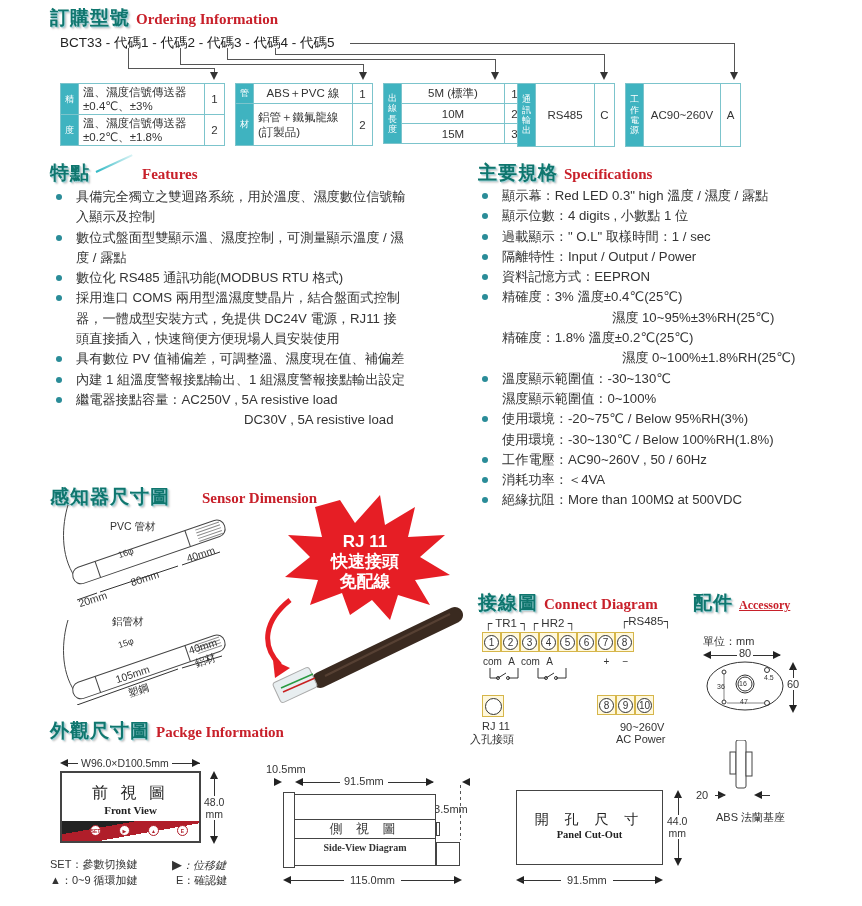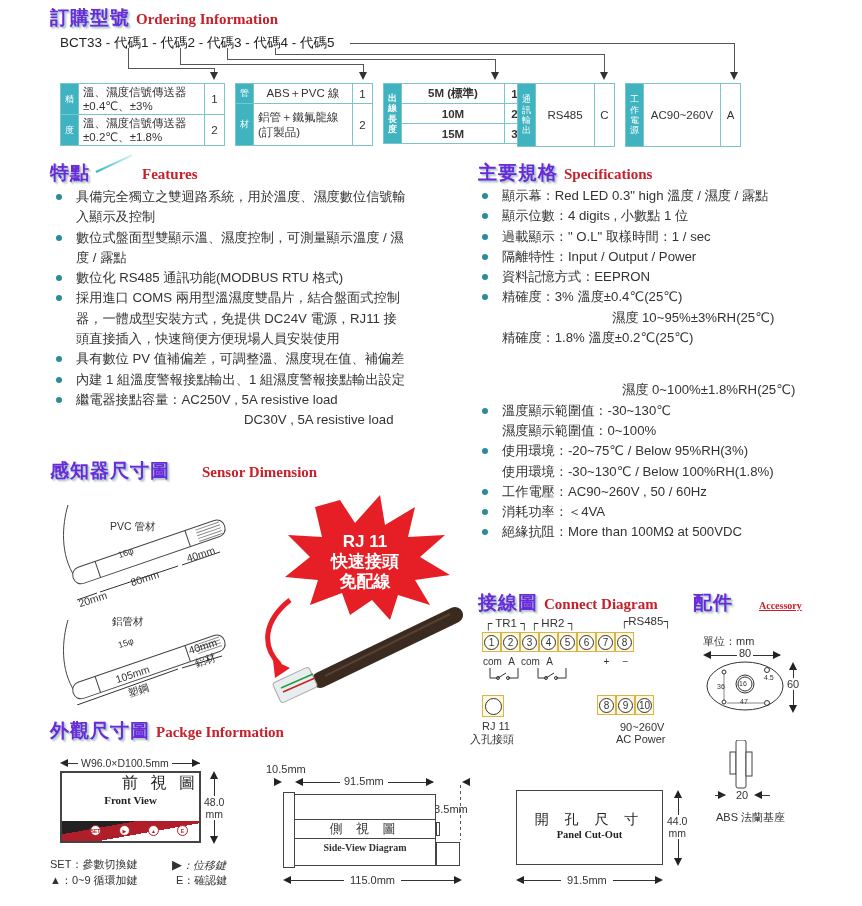--- a/index.html
+++ b/index.html
@@ -1,19 +1,19 @@
 <!DOCTYPE html>
 <html><head>
 <meta charset="utf-8">
 <style>
   * { box-sizing: border-box; margin: 0; padding: 0; }
   body { width: 862px; height: 906px; background: #ffffff; font-family: "Liberation Sans", "DejaVu Sans", sans-serif; color: #333; position: relative; overflow: hidden; }
   .abs { position: absolute; }
   .sec-title { position: absolute; display: flex; align-items: baseline; gap: 6px; }
-  .sec-title .zh { font-family: Liberation Serif, serif; font-weight: bold; font-size: 19px; color: #6d28d9; letter-spacing: 1px; text-shadow: 1px 1px 0 #9fd3d9, 2px 2px 2px rgba(0,0,0,0.25); }
+  .sec-title .zh { font-family: Liberation Serif, serif; font-weight: bold; font-size: 19px; color: #0f766e; letter-spacing: 1px; text-shadow: 1px 1px 0 #9fd3d9, 2px 2px 2px rgba(0,0,0,0.25); }
   .sec-title .en { font-family: "Liberation Serif", serif; font-weight: bold; font-size: 15px; color: #c8202a; }
   .swoosh { position: absolute; height: 2px; background: linear-gradient(90deg, #2fb8c4, #d9f3f5); transform: rotate(-25deg); transform-origin: left center; }
 
   .code-line { position: absolute; left: 60px; top: 34px; font-size: 13.5px; color: #222; white-space: nowrap; }
   .line { position: absolute; background: #555; }
   .arrow-down { position: absolute; width: 0; height: 0; border-left: 4px solid transparent; border-right: 4px solid transparent; border-top: 8px solid #333; }
 
   table.ot { position: absolute; border-collapse: collapse; font-size: 11.5px; color: #333; }
   table.ot td { border: 1px solid #7cc4cc; padding: 0 4px; height: 20px; }
   table.ot td.lab { background: #3fb3c0; color: #fff; font-size: 9px; width: 18px; text-align: center; line-height: 1.15; padding: 0 2px; }
@@ -101,21 +101,21 @@
     <td class="lab">材</td>
     <td style="height:42px; line-height:15px;">
           <div>鋁管＋鐵氟龍線</div>
           <div>(訂製品)</div>
         </td>
     <td class="num">2</td>
   </tr>
 </tbody>
   </table>
 
-<table class="ot" style="left:383px; top:83px; width:142px;font-weight:bold;">
+<table class="ot" style="left:383px; top:83px; width:142px;">
   <tbody>
       <tr>
     <td class="lab" rowspan="3" style="width:18px;">出線長度</td>
     <td class="c">5M (標準)</td>
     <td class="num">1</td>
   </tr>
   <tr>
     <td class="c">10M</td>
     <td class="num">2</td>
   </tr>
@@ -172,31 +172,31 @@
 </div>
 <ul class="bul" id="specs-list" style="left:478px; top:186px; width:380px;">
     <li class="b">顯示幕：Red LED 0.3" high 溫度 / 濕度 / 露點</li>
     <li class="b">顯示位數：4 digits , 小數點 1 位</li>
     <li class="b">過載顯示：" O.L"    取樣時間：1 / sec</li>
     <li class="b">隔離特性：Input / Output / Power</li>
     <li class="b">資料記憶方式：EEPRON</li>
     <li class="b">精確度：3% 溫度±0.4℃(25℃)</li>
     <li class="indent" style="padding-left: 134px;">濕度 10~95%±3%RH(25℃)</li>
     <li class="indent">精確度：1.8% 溫度±0.2℃(25℃)</li>
-    <li class="indent" style="padding-left: 144px; margin-top: 32px;">濕度 0~100%±1.8%RH(25℃)</li>
+    <li class="indent" style="padding-left: 144px;">濕度 0~100%±1.8%RH(25℃)</li>
     <li class="b">溫度顯示範圍值：-30~130℃</li>
     <li class="indent">濕度顯示範圍值：0~100%</li>
     <li class="b">使用環境：-20~75℃ / Below 95%RH(3%)</li>
     <li class="indent">使用環境：-30~130℃ / Below 100%RH(1.8%)</li>
     <li class="b">工作電壓：AC90~260V , 50 / 60Hz</li>
     <li class="b">消耗功率：＜4VA</li>
     <li class="b">絕緣抗阻：More than 100MΩ  at 500VDC</li>
   </ul>
 
-<div class="sec-title" style="left:50px; top:458px;gap:32px;">
+<div class="sec-title" style="left:50px; top:484px;gap:32px;">
   <span class="zh">感知器尺寸圖</span>
   <span class="en">Sensor Dimension</span>
 </div>
 
 <div>
   <svg class="abs" style="left:60px; top:505px;" width="175" height="200" viewBox="0 0 175 200">
 
     <path d="M8 0 C2 20 0 50 15 72" stroke="#444" fill="none" stroke-width="1"></path>
     <g transform="rotate(-19 15 75)">
       <rect x="14" y="64" width="160" height="17" rx="8" fill="#fff" stroke="#444" stroke-width="1"></rect>
@@ -327,21 +327,21 @@
       <div class="cell">
         <span>10</span>
       </div>
     </div>
   <div class="dim-text" style="left:620px; top:721px; font-size:11px;">90~260V</div>
   <div class="dim-text" style="left:616px; top:733px; font-size:11px;">AC Power</div>
 </div>
 
 <div class="sec-title" style="left:693px; top:590px;">
   <span class="zh">配件</span>
-  <span class="en" style="font-size:10px; margin-left:20px;text-decoration:underline;">Accessory</span>
+  <span class="en" style="font-size:12px; text-decoration:underline;">Accessory</span>
 </div>
 <div>
   <div class="dim-text" style="left:703px; top:634px; font-size:11px;">單位：mm</div>
   <div class="arrL" style="left:703px; top:651px;"></div>
   <div class="hline" style="left:710px; top:655px; width:70px;"></div>
   <div class="arrR" style="left:773px; top:651px;"></div>
   <div class="dim-text" style="left:737px; top:647px; font-size:11px; background:#fff; padding:0 2px;">80</div>
   <svg class="abs" style="left:705px; top:660px;" width="80" height="52" viewBox="0 0 80 52">
     <ellipse cx="40" cy="26" rx="38" ry="24" fill="#fff" stroke="#333"></ellipse>
     <circle cx="40" cy="24" r="9" fill="none" stroke="#333"></circle>
@@ -362,38 +362,38 @@
   <div class="arrD" style="left:789px; top:705px;"></div>
   <div class="dim-text" style="left:787px; top:678px; font-size:11px; background:#fff;">60</div>
 
   <svg class="abs" style="left:728px; top:740px;" width="30" height="50" viewBox="0 0 30 50">
     <rect x="2" y="12" width="6" height="22" fill="#fff" stroke="#444"></rect>
     <rect x="8" y="0" width="10" height="48" rx="2" fill="#fff" stroke="#444"></rect>
     <rect x="18" y="12" width="6" height="24" fill="#fff" stroke="#444"></rect>
   </svg>
   <div class="arrR" style="left:718px; top:791px;"></div>
   <div class="hline" style="left:715px; top:795px; width:10px;"></div>
-  <div class="dim-text" style="left:736px; top:789px; font-size:11px;">20</div>
+  <div class="dim-text" style="left:696px; top:789px; font-size:11px;">20</div>
   <div class="arrL" style="left:754px; top:791px;"></div>
   <div class="hline" style="left:760px; top:795px; width:10px;"></div>
   <div class="dim-text" style="left:716px; top:810px; font-size:11px;">ABS 法蘭基座</div>
 </div>
 
 <div class="sec-title" style="left:50px; top:718px;">
   <span class="zh">外觀尺寸圖</span>
   <span class="en">Packge Information</span>
 </div>
 
 <div>
   <div class="arrL" style="left:60px; top:759px;"></div>
   <div class="hline" style="left:62px; top:763px; width:138px;"></div>
   <div class="arrR" style="left:192px; top:759px;"></div>
   <div class="dim-text" style="left:78px; top:757px; font-size:10.5px; background:#fff; padding:0 3px;">W96.0×D100.5mm</div>
   <div class="box" style="left:60px; top:771px; width:141px; height:72px; border-width:2px; overflow:hidden;">
-    <div style="text-align:right; margin-top:0; font-size:16px; letter-spacing:4px; color:#222;">前 視 圖</div>
+    <div style="text-align:center; margin-top:10px; font-size:16px; letter-spacing:4px; color:#222;">前 視 圖</div>
     <div class="serif-b" style="text-align:center; font-size:11px; color:#222;">Front View</div>
     <div style="position:absolute; left:0; right:0; bottom:0; height:20px; background:linear-gradient(170deg, #222 0 30%, #b01e2a 30% 60%, #fff 60%);">
       <div id="front-buttons" style="position:absolute; left:28px; top:4px; display:flex; gap:18px;">
           <div style="width: 11px; height: 11px; border-radius: 50%; background: rgb(255, 255, 255); border: 1px solid rgb(176, 30, 42); font-size: 5px; display: flex; align-items: center; justify-content: center; color: rgb(176, 30, 42); font-weight: bold;">SET</div>
           <div style="width: 11px; height: 11px; border-radius: 50%; background: rgb(255, 255, 255); border: 1px solid rgb(176, 30, 42); font-size: 5px; display: flex; align-items: center; justify-content: center; color: rgb(176, 30, 42); font-weight: bold;">▶</div>
           <div style="width: 11px; height: 11px; border-radius: 50%; background: rgb(255, 255, 255); border: 1px solid rgb(176, 30, 42); font-size: 5px; display: flex; align-items: center; justify-content: center; color: rgb(176, 30, 42); font-weight: bold;">▲</div>
           <div style="width: 11px; height: 11px; border-radius: 50%; background: rgb(255, 255, 255); border: 1px solid rgb(176, 30, 42); font-size: 5px; display: flex; align-items: center; justify-content: center; color: rgb(176, 30, 42); font-weight: bold;">E</div>
         </div>
     </div>
   </div>

